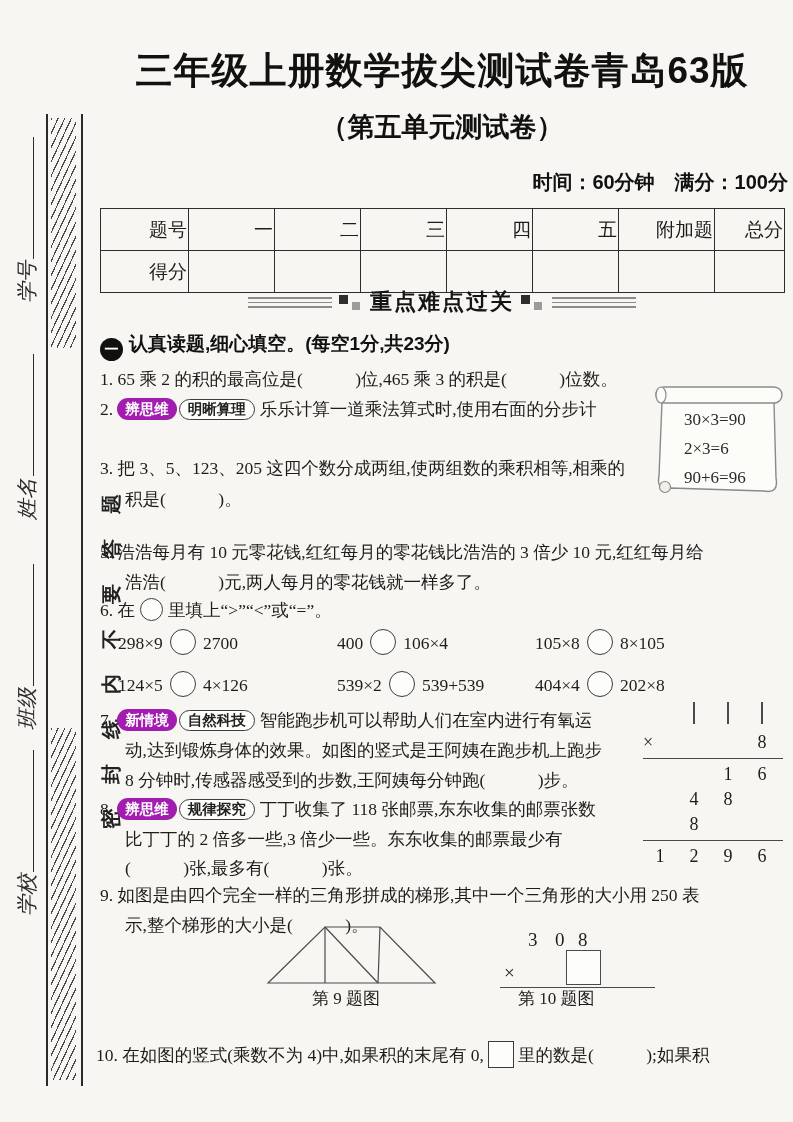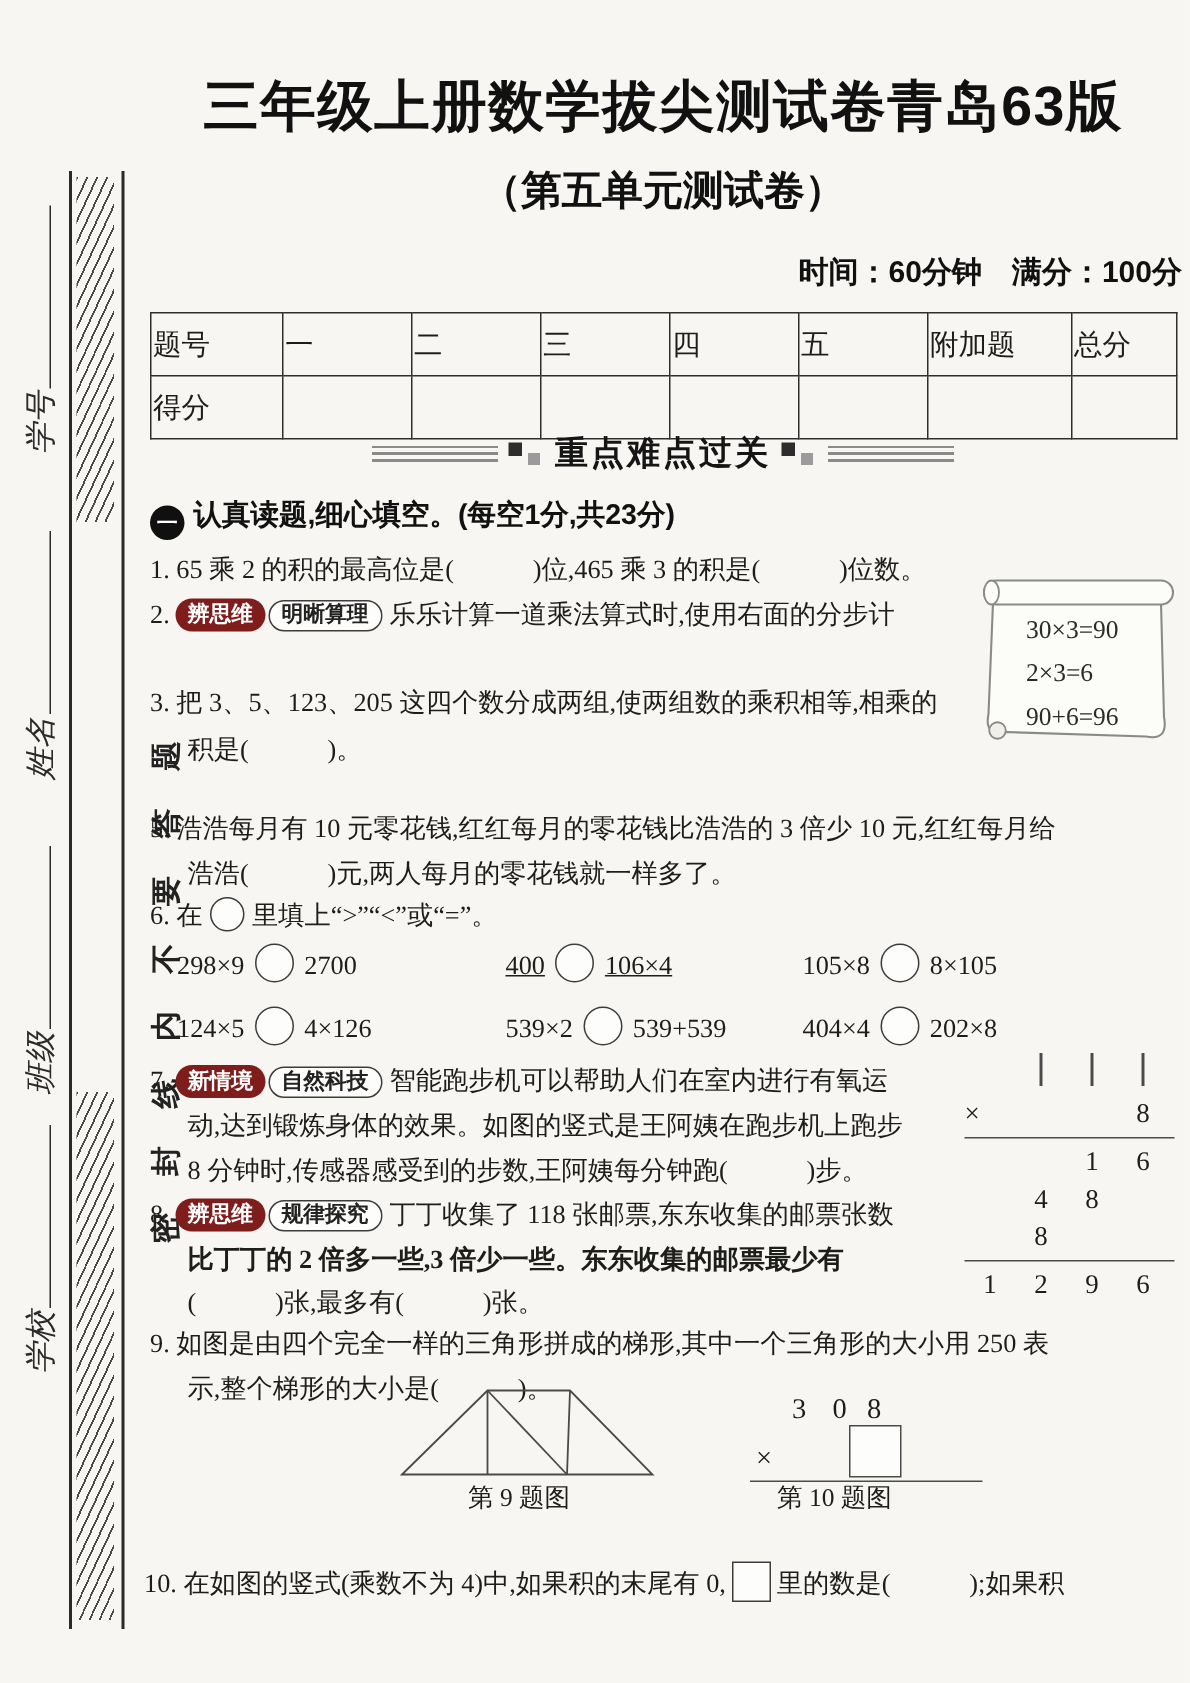--- a/index.html
+++ b/index.html
@@ -49,21 +49,21 @@
   .meta{
     position:absolute; top:168px; left:0; width:100%;
     font:bold 20px/28px "Liberation Sans","DejaVu Sans",sans-serif;
     text-align:right; color:#111;
   }
   table.score{
     position:absolute; top:208px; left:4px; width:685px;
     border-collapse:collapse; table-layout:fixed;
   }
   table.score td{
-    border:1.6px solid #2e2e2e; height:39px; text-align:left;
+    border:1.6px solid #2e2e2e; height:39px; text-align:right;
     font:19px "Liberation Serif","DejaVu Serif",serif; color:#1d1d1b;
   }
   .banner{
     position:absolute; top:289px; left:0; width:100%;
     display:flex; align-items:center; justify-content:center; gap:7px;
   }
   .banner .txt{font:bold 22px/26px "Liberation Sans","DejaVu Sans",sans-serif; color:#151515; letter-spacing:2px;text-align:right;}
   .speed{width:84px; height:11px; background:repeating-linear-gradient(to bottom,#8a8a8a 0 1.6px,transparent 1.6px 4.6px);}
   .sq-d{width:9px; height:9px; background:#2d2d2d; display:inline-block; transform:translateY(-3px);}
   .sq-g{width:8px; height:8px; background:#9b9b9b; display:inline-block; transform:translate(-3px,4px);}
@@ -71,21 +71,21 @@
     position:absolute; top:331px; left:4px; white-space:nowrap;
     font:bold 19px/26px "Liberation Sans","DejaVu Sans",sans-serif; color:#111;
   }
   .sec-num{
     display:inline-block; width:23px; height:23px; border-radius:50%;
     background:#101010; color:#fff; text-align:center;
     font:bold 14px/23px "Liberation Sans",sans-serif; margin-right:6px; vertical-align:-4px;
   }
   .line{position:absolute; white-space:nowrap; font:17.5px/27px "Liberation Serif","DejaVu Serif",serif; color:#1d1d1b;}
   .badge-dark{
-    display:inline-block; background:#7f1d1d; color:#fff; border-radius:11px;
+    display:inline-block; background:#a21caf; color:#fff; border-radius:11px;
     font:bold 14.5px/20px "Liberation Sans","DejaVu Sans",sans-serif;
     padding:1px 8px; margin:0 1px 0 4px; vertical-align:1px;
   }
   .badge-light{
     display:inline-block; background:#fdfdfb; color:#222; border:1.5px solid #3c3c3c; border-radius:11px;
     font:bold 14.5px/19px "Liberation Sans","DejaVu Sans",sans-serif;
     padding:0 8px; margin:0 5px 0 1px; vertical-align:1px;
   }
   .cir{
     display:inline-block; width:24px; height:24px; border:1.3px solid #3c3c3c; border-radius:50%;
@@ -216,21 +216,21 @@
 
 
     <div class="line" style="left:4px; top:539px;">5. 浩浩每月有 10 元零花钱,红红每月的零花钱比浩浩的 3 倍少 10 元,红红每月给</div>
     <div class="line" style="left:29px; top:569px;">浩浩(　　　)元,两人每月的零花钱就一样多了。</div>
 
     <div class="line" style="left:4px; top:597px;">
       <span>6. 在</span><span class="cir small"></span><span>里填上“&gt;”“&lt;”或“=”。</span>
     </div>
     <div>
       <span class="line" style="left:22px; top:629px;"><span>298×9</span><span class="cir"></span><span>2700</span></span>
-      <span class="line" style="left:241px; top:629px;text-decoration:underline;"><span>400</span><span class="cir"></span><span>106×4</span></span>
+      <span class="line" style="left:241px; top:629px;"><span>400</span><span class="cir"></span><span>106×4</span></span>
       <span class="line" style="left:439px; top:629px;"><span>105×8</span><span class="cir"></span><span>8×105</span></span>
     </div>
     <div>
       <span class="line" style="left:22px; top:671px;"><span>124×5</span><span class="cir"></span><span>4×126</span></span>
       <span class="line" style="left:241px; top:671px;"><span>539×2</span><span class="cir"></span><span>539+539</span></span>
       <span class="line" style="left:439px; top:671px;"><span>404×4</span><span class="cir"></span><span>202×8</span></span>
     </div>
 
     <div class="line" style="left:4px; top:707px;">
       <span>7.</span><span class="badge-dark">新情境</span><span class="badge-light">自然科技</span><span>智能跑步机可以帮助人们在室内进行有氧运</span>
@@ -276,21 +276,21 @@
         <span class="mcell">1</span>
           <span class="mcell">2</span>
           <span class="mcell">9</span>
           <span class="mcell">6</span>
       </div>
     </div>
 
     <div class="line" style="left:4px; top:796px;">
       <span>8.</span><span class="badge-dark">辨思维</span><span class="badge-light">规律探究</span><span>丁丁收集了 118 张邮票,东东收集的邮票张数</span>
     </div>
-    <div class="line" style="left:29px; top:826px;font-weight:bold;">比丁丁的 2 倍多一些,3 倍少一些。东东收集的邮票最少有</div>
+    <div class="line" style="left:29px; top:826px;">比丁丁的 2 倍多一些,3 倍少一些。东东收集的邮票最少有</div>
     <div class="line" style="left:29px; top:855px;">(　　　)张,最多有(　　　)张。</div>
 
     <div class="line" style="left:4px; top:882px;">9. 如图是由四个完全一样的三角形拼成的梯形,其中一个三角形的大小用 250 表</div>
     <div class="line" style="left:29px; top:912px;">示,整个梯形的大小是(　　　)。</div>
 
     <svg style="position:absolute; left:162px; top:922px;" width="186" height="66" viewBox="0 0 186 66">
       <polygon points="10,61 67,5 122,5 177,61" fill="none" stroke="#4a4a4a" stroke-width="1.2"></polygon>
       <line x1="67" y1="5" x2="67" y2="61" stroke="#4a4a4a" stroke-width="1.2"></line>
       <line x1="67" y1="5" x2="120" y2="61" stroke="#4a4a4a" stroke-width="1.2"></line>
       <line x1="122" y1="5" x2="120" y2="61" stroke="#4a4a4a" stroke-width="1.2"></line>

